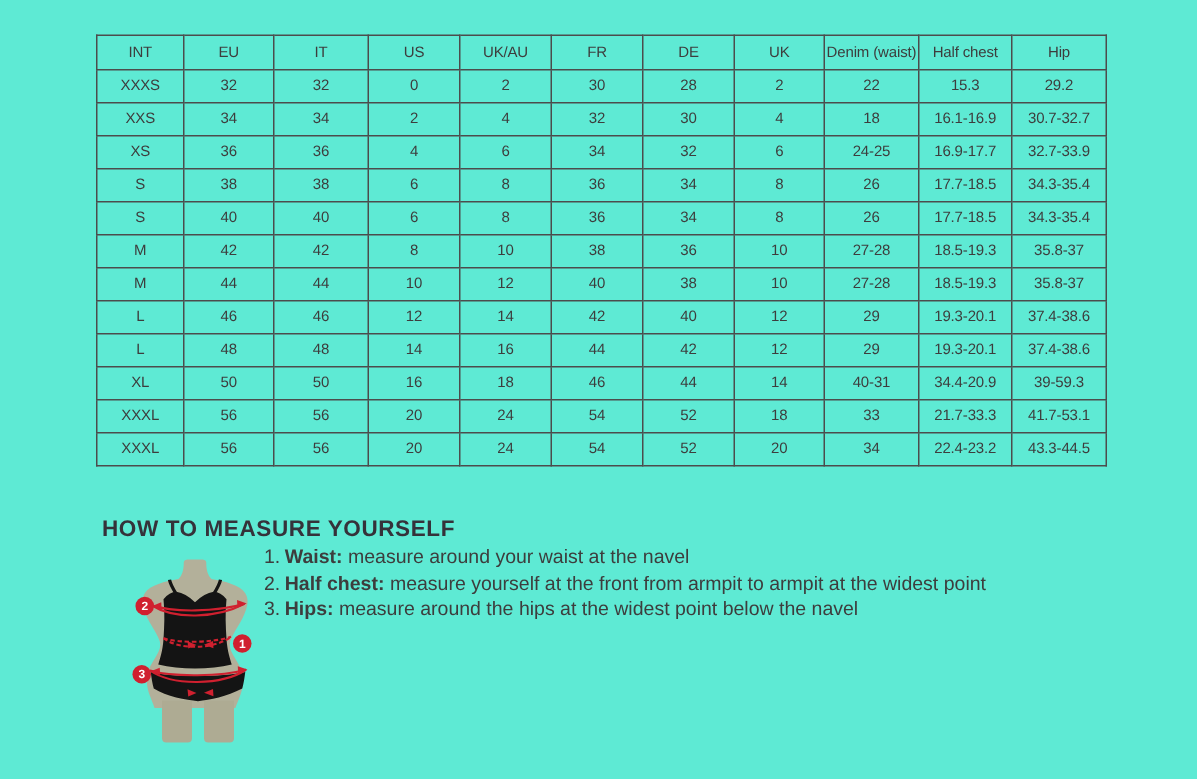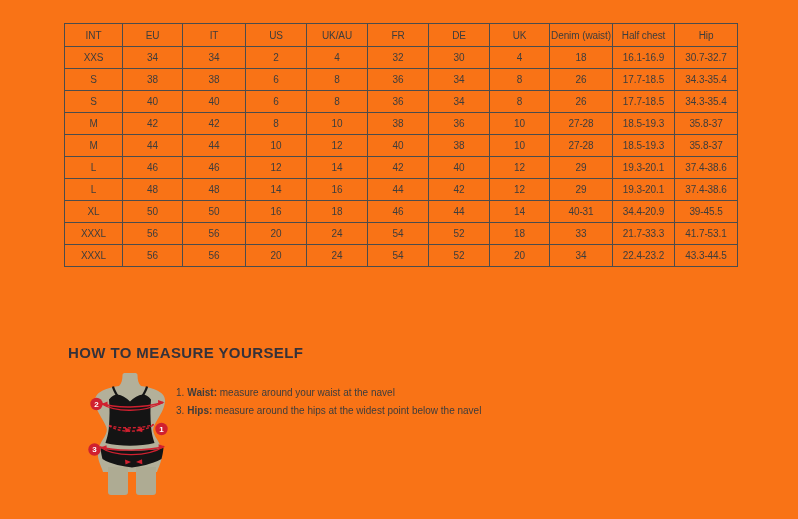--- a/index.html
+++ b/index.html
@@ -1,19 +1,19 @@
 <!DOCTYPE html>
 <html><head>
 <meta charset="utf-8">
 <style>
   html,body{margin:0;padding:0;background:#ffffff;}
   .page{
     position:relative;
     width:798px;height:519px;
-    background:#f97316;
+    background:#5eead4;
     font-family:"Liberation Sans", sans-serif;
     overflow:hidden;
   }
   
   table.size-table{
     position:absolute;left:64px;top:23px;
     width:673px;
     border-collapse:collapse;
     table-layout:fixed;
   }
@@ -33,22 +33,22 @@
   table.size-table tbody tr{height:22px;}
   
   .measure-heading{
     position:absolute;left:68px;top:347px;
     font-size:15px;font-weight:700;
     letter-spacing:0.4px;
     color:#35323a;
     line-height:12px;
   }
   .measure-list{
-    position:absolute;left:176px;top:384px;
-    font-size:10px;color:#3d3d3d;
+    position:absolute;left:176px;top:362px;
+    font-size:13px;color:#3d3d3d;
   }
   .measure-item{line-height:17.6px;white-space:nowrap;}
   .mnum{margin-right:3px;}
   .mterm{font-weight:700;}
   .figure-wrap{
     position:absolute;left:80px;top:371px;
     width:100px;height:130px;
   }
   .figure-wrap svg{display:block;width:100%;height:100%;}
 </style>
@@ -81,31 +81,57 @@
           <th>FR</th>
           <th>DE</th>
           <th>UK</th>
           <th>Denim (waist)</th>
           <th>Half chest</th>
           <th>Hip</th>
         </tr>
     </thead>
     <tbody>
         <tr>
+          <td>XXXS</td>
+          <td>32</td>
+          <td>32</td>
+          <td>0</td>
+          <td>2</td>
+          <td>30</td>
+          <td>28</td>
+          <td>2</td>
+          <td>22</td>
+          <td>15.3</td>
+          <td>29.2</td>
+        </tr>
+        <tr>
           <td>XXS</td>
           <td>34</td>
           <td>34</td>
           <td>2</td>
           <td>4</td>
           <td>32</td>
           <td>30</td>
           <td>4</td>
           <td>18</td>
           <td>16.1-16.9</td>
           <td>30.7-32.7</td>
+        </tr>
+        <tr>
+          <td>XS</td>
+          <td>36</td>
+          <td>36</td>
+          <td>4</td>
+          <td>6</td>
+          <td>34</td>
+          <td>32</td>
+          <td>6</td>
+          <td>24-25</td>
+          <td>16.9-17.7</td>
+          <td>32.7-33.9</td>
         </tr>
         <tr>
           <td>S</td>
           <td>38</td>
           <td>38</td>
           <td>6</td>
           <td>8</td>
           <td>36</td>
           <td>34</td>
           <td>8</td>
@@ -182,21 +208,21 @@
           <td>XL</td>
           <td>50</td>
           <td>50</td>
           <td>16</td>
           <td>18</td>
           <td>46</td>
           <td>44</td>
           <td>14</td>
           <td>40-31</td>
           <td>34.4-20.9</td>
-          <td>39-45.5</td>
+          <td>39-59.3</td>
         </tr>
         <tr>
           <td>XXXL</td>
           <td>56</td>
           <td>56</td>
           <td>20</td>
           <td>24</td>
           <td>54</td>
           <td>52</td>
           <td>18</td>
@@ -275,17 +301,20 @@
         <text x="14.5" y="81.3" text-anchor="middle" font-size="8" font-weight="bold" fill="#ffffff">3</text>
       </g>
     </svg>
   </div>
 
   <div class="measure-list">
     <div class="measure-item">
       <span class="mnum">1.</span><span class="mterm">Waist:</span><span> measure around your waist at the navel</span>
     </div>
     <div class="measure-item">
+      <span class="mnum">2.</span><span class="mterm">Half chest:</span><span> measure yourself at the front from armpit to armpit at the widest point</span>
+    </div>
+    <div class="measure-item">
       <span class="mnum">3.</span><span class="mterm">Hips:</span><span> measure around the hips at the widest point below the navel</span>
     </div>
   </div>
 
 </div>
 
 </body></html>

